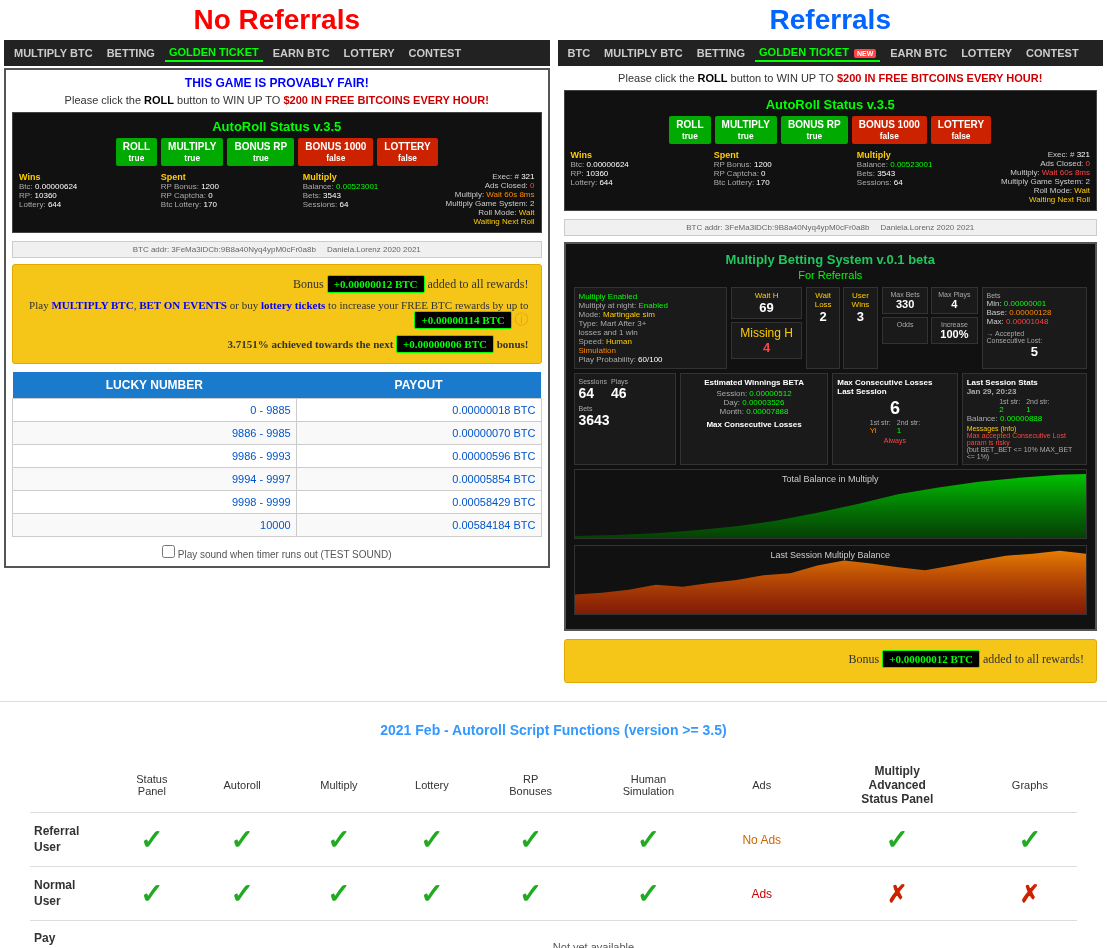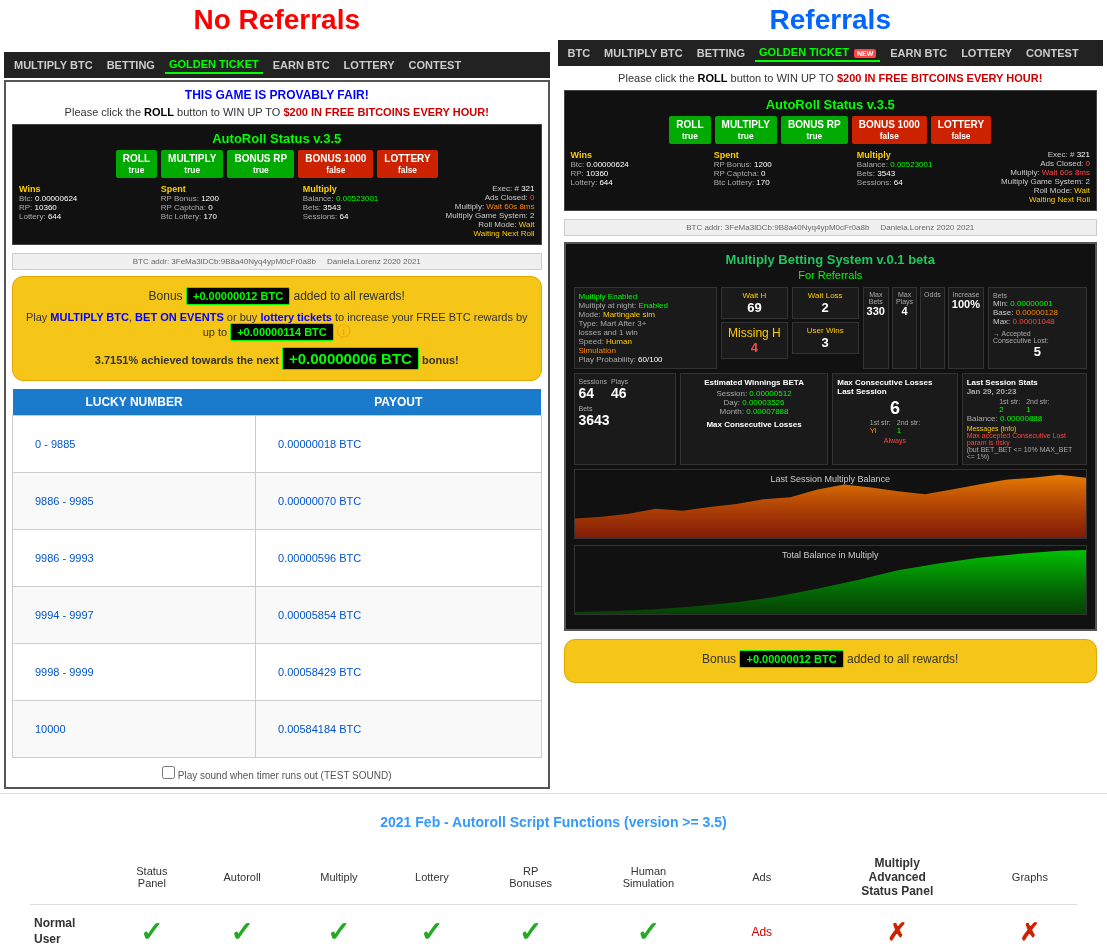--- a/index.html
+++ b/index.html
@@ -22,21 +22,21 @@
       padding: 4px;
     }
 
     
     .no-referrals-title {
       color: red;
       font-size: 28px;
       font-weight: bold;
       text-align: center;
       font-family: Arial, sans-serif;
-      margin-bottom: 16px;
+      margin-bottom: 4px;
     }
     .referrals-title {
       color: #0066ff;
       font-size: 28px;
       font-weight: bold;
       text-align: center;
       font-family: Arial, sans-serif;
       margin-bottom: 4px;
     }
 
@@ -131,22 +131,23 @@
       color: #ccc;
     }
     .autoroll-stats .col { flex: 1; }
 
     
     .bonus-box {
       background: #f5c518;
       border: 1px solid #e0a800;
       padding: 10px 12px;
       margin-bottom: 8px;
-      text-align: center;
-      border-radius: 11px;
+      text-align: right;
+      border-radius: 3px;
+      font-family: Liberation Serif, serif;
     }
     .bonus-line {
       font-size: 12px;
       color: #333;
       margin-bottom: 4px;
     }
     .bonus-amount {
       display: inline-block;
       background: #000;
       color: #00ff00;
@@ -169,21 +170,21 @@
     .bonus-progress {
       font-size: 11px;
       font-weight: bold;
       color: #333;
     }
     .bonus-progress .amount {
       display: inline-block;
       background: #000;
       color: #00ff00;
       font-weight: bold;
-      font-size: 15px;
+      font-size: 11px;
       padding: 2px 6px;
       border: 1px solid #00ff00;
       border-radius: 2px;
     }
 
     
     .payout-table {
       width: 100%;
       border-collapse: collapse;
       margin-bottom: 8px;
@@ -191,22 +192,22 @@
     .payout-table th {
       background: #1a7acc;
       color: #fff;
       font-size: 12px;
       font-weight: bold;
       padding: 6px;
       text-align: center;
     }
     .payout-table td {
       border: 1px solid #ccc;
-      padding: 22px;
-      text-align: left;
+      padding: 5px;
+      text-align: right;
       font-size: 11px;
       color: #0055cc;
     }
     .payout-table tr:nth-child(even) td {
       background: #f9f9f9;
     }
 
     .sound-check {
       text-align: center;
       font-size: 10px;
@@ -553,32 +554,32 @@
               <div style="background:#1a1a1a;border:1px solid #333;padding:3px;text-align:center;font-size:8px;">
                 <div style="color:#ffcc00;font-size:8px;">Wait H</div>
                 <div style="color:#fff;font-size:13px;font-weight:bold;">69</div>
               </div>
               <div style="background:#1a1a1a;border:1px solid #333;padding:3px;text-align:center;font-size:8px;">
                 <div style="color:#ffcc00;font-size:12px;">Missing H</div>
                 <div style="color:#ff4444;font-size:13px;font-weight:bold;">4</div>
               </div>
             </div>
 
-            <div style="display:flex;flex-direction:column;gap:3px;flex:0.6;">
+            <div style="display:flex;flex-direction:row;gap:3px;flex:0.6;">
               <div style="background:#1a1a1a;border:1px solid #333;padding:3px;text-align:center;font-size:8px;">
                 <div style="color:#ffcc00;font-size:8px;">Wait Loss</div>
                 <div style="color:#fff;font-size:13px;font-weight:bold;">2</div>
               </div>
               <div style="background:#1a1a1a;border:1px solid #333;padding:3px;text-align:center;font-size:8px;">
                 <div style="color:#ffcc00;font-size:8px;">User Wins</div>
                 <div style="color:#fff;font-size:13px;font-weight:bold;">3</div>
               </div>
             </div>
 
-            <div style="display:flex;flex-direction:row;gap:3px;flex:0.8;">
+            <div style="display:flex;flex-direction:column;gap:3px;flex:0.8;">
               <div style="display:flex;gap:3px;">
                 <div style="background:#1a1a1a;border:1px solid #333;padding:3px;text-align:center;font-size:8px;flex:1;">
                   <div style="color:#aaa;font-size:7px;">Max Bets</div>
                   <div style="color:#fff;font-size:11px;font-weight:bold;">330</div>
                 </div>
                 <div style="background:#1a1a1a;border:1px solid #333;padding:3px;text-align:center;font-size:8px;flex:1;">
                   <div style="color:#aaa;font-size:7px;">Max Plays</div>
                   <div style="color:#fff;font-size:11px;font-weight:bold;">4</div>
                 </div>
               </div>
@@ -663,43 +664,43 @@
               <div>Balance: <span style="color:#00ff00;">0.00000888</span></div>
               <div style="margin-top:2px;font-size:7px;color:#ffcc00;">
                 <span>Messages (info)</span>
               </div>
               <div style="font-size:7px;color:#ff4444;">Max accepted Consecutive Lost param is risky</div>
               <div style="font-size:7px;color:#aaa;">(but BET_BET &lt;= 10% MAX_BET &lt;= 1%)</div>
             </div>
           </div>
 
           <div class="chart-container">
-            <div class="chart-label">Last Session Multiply Balance</div>
-            <svg class="chart-svg" viewBox="0 0 380 70" preserveAspectRatio="none">
-
-              <defs>
-                <linearGradient id="orangeGrad" x1="0" y1="0" x2="0" y2="1">
-                  <stop offset="0%" stop-color="#ff8800" stop-opacity="0.9"></stop>
-                  <stop offset="100%" stop-color="#cc2200" stop-opacity="0.6"></stop>
-                </linearGradient>
-              </defs>
-              <polygon fill="url(#orangeGrad)" points="0,70 0,50 20,48 40,45 60,40 80,42 100,38 120,35 140,30 160,28 180,20 200,15 220,18 240,22 260,25 280,20 300,15 320,10 340,8 360,5 380,8 380,70"></polygon>
-            </svg>
-          </div>
-
-          <div class="chart-container">
             <div class="chart-label">Total Balance in Multiply</div>
             <svg class="chart-svg" viewBox="0 0 380 70" preserveAspectRatio="none">
               <defs>
                 <linearGradient id="greenGrad" x1="0" y1="0" x2="0" y2="1">
                   <stop offset="0%" stop-color="#00cc00" stop-opacity="0.95"></stop>
                   <stop offset="100%" stop-color="#005500" stop-opacity="0.7"></stop>
                 </linearGradient>
               </defs>
               <polygon fill="url(#greenGrad)" points="0,70 0,68 30,67 60,65 90,62 120,58 150,52 180,44 210,35 240,25 270,18 300,12 330,8 360,5 380,4 380,70"></polygon>
+            </svg>
+          </div>
+
+          <div class="chart-container">
+            <div class="chart-label">Last Session Multiply Balance</div>
+            <svg class="chart-svg" viewBox="0 0 380 70" preserveAspectRatio="none">
+
+              <defs>
+                <linearGradient id="orangeGrad" x1="0" y1="0" x2="0" y2="1">
+                  <stop offset="0%" stop-color="#ff8800" stop-opacity="0.9"></stop>
+                  <stop offset="100%" stop-color="#cc2200" stop-opacity="0.6"></stop>
+                </linearGradient>
+              </defs>
+              <polygon fill="url(#orangeGrad)" points="0,70 0,50 20,48 40,45 60,40 80,42 100,38 120,35 140,30 160,28 180,20 200,15 220,18 240,22 260,25 280,20 300,15 320,10 340,8 360,5 380,8 380,70"></polygon>
             </svg>
           </div>
         </div>
 
         <div class="bonus-box">
           <div class="bonus-line">
             <span>Bonus</span>
             <span class="bonus-amount">+0.00000012 BTC</span>
             <span>added to all rewards!</span>
           </div>
@@ -727,43 +728,43 @@
           <th style="font-weight:normal;">Ads</th>
           <th style="white-space:pre-line;font-weight:bold;font-size:12px;">Multiply
 Advanced
 Status Panel</th>
           <th style="font-weight:normal;">Graphs</th>
         </tr>
       </thead>
       <tbody>
 
         <tr class="divider">
+          <td class="user-label">Referral<br>User</td>
+          <td><span class="check-green">✓</span></td>
+          <td><span class="check-green">✓</span></td>
+          <td><span class="check-green">✓</span></td>
+          <td><span class="check-green">✓</span></td>
+          <td><span class="check-green">✓</span></td>
+          <td><span class="check-green">✓</span></td>
+          <td><span class="no-ads-text">No Ads</span></td>
+          <td><span class="check-green">✓</span></td>
+          <td><span class="check-green">✓</span></td>
+        </tr>
+
+        <tr class="divider">
           <td class="user-label">Normal<br>User</td>
           <td><span class="check-green">✓</span></td>
           <td><span class="check-green">✓</span></td>
           <td><span class="check-green">✓</span></td>
           <td><span class="check-green">✓</span></td>
           <td><span class="check-green">✓</span></td>
           <td><span class="check-green">✓</span></td>
           <td><span class="ads-text">Ads</span></td>
           <td><span class="cross-red">✗</span></td>
           <td><span class="cross-red">✗</span></td>
-        </tr>
-
-        <tr class="divider">
-          <td class="user-label">Referral<br>User</td>
-          <td><span class="check-green">✓</span></td>
-          <td><span class="check-green">✓</span></td>
-          <td><span class="check-green">✓</span></td>
-          <td><span class="check-green">✓</span></td>
-          <td><span class="check-green">✓</span></td>
-          <td><span class="check-green">✓</span></td>
-          <td><span class="no-ads-text">No Ads</span></td>
-          <td><span class="check-green">✓</span></td>
-          <td><span class="check-green">✓</span></td>
         </tr>
 
         <tr class="divider">
           <td class="user-label">Pay<br>User</td>
           <td colspan="9">
             <span class="not-available">Not yet available</span>
           </td>
         </tr>
       </tbody>
     </table>

